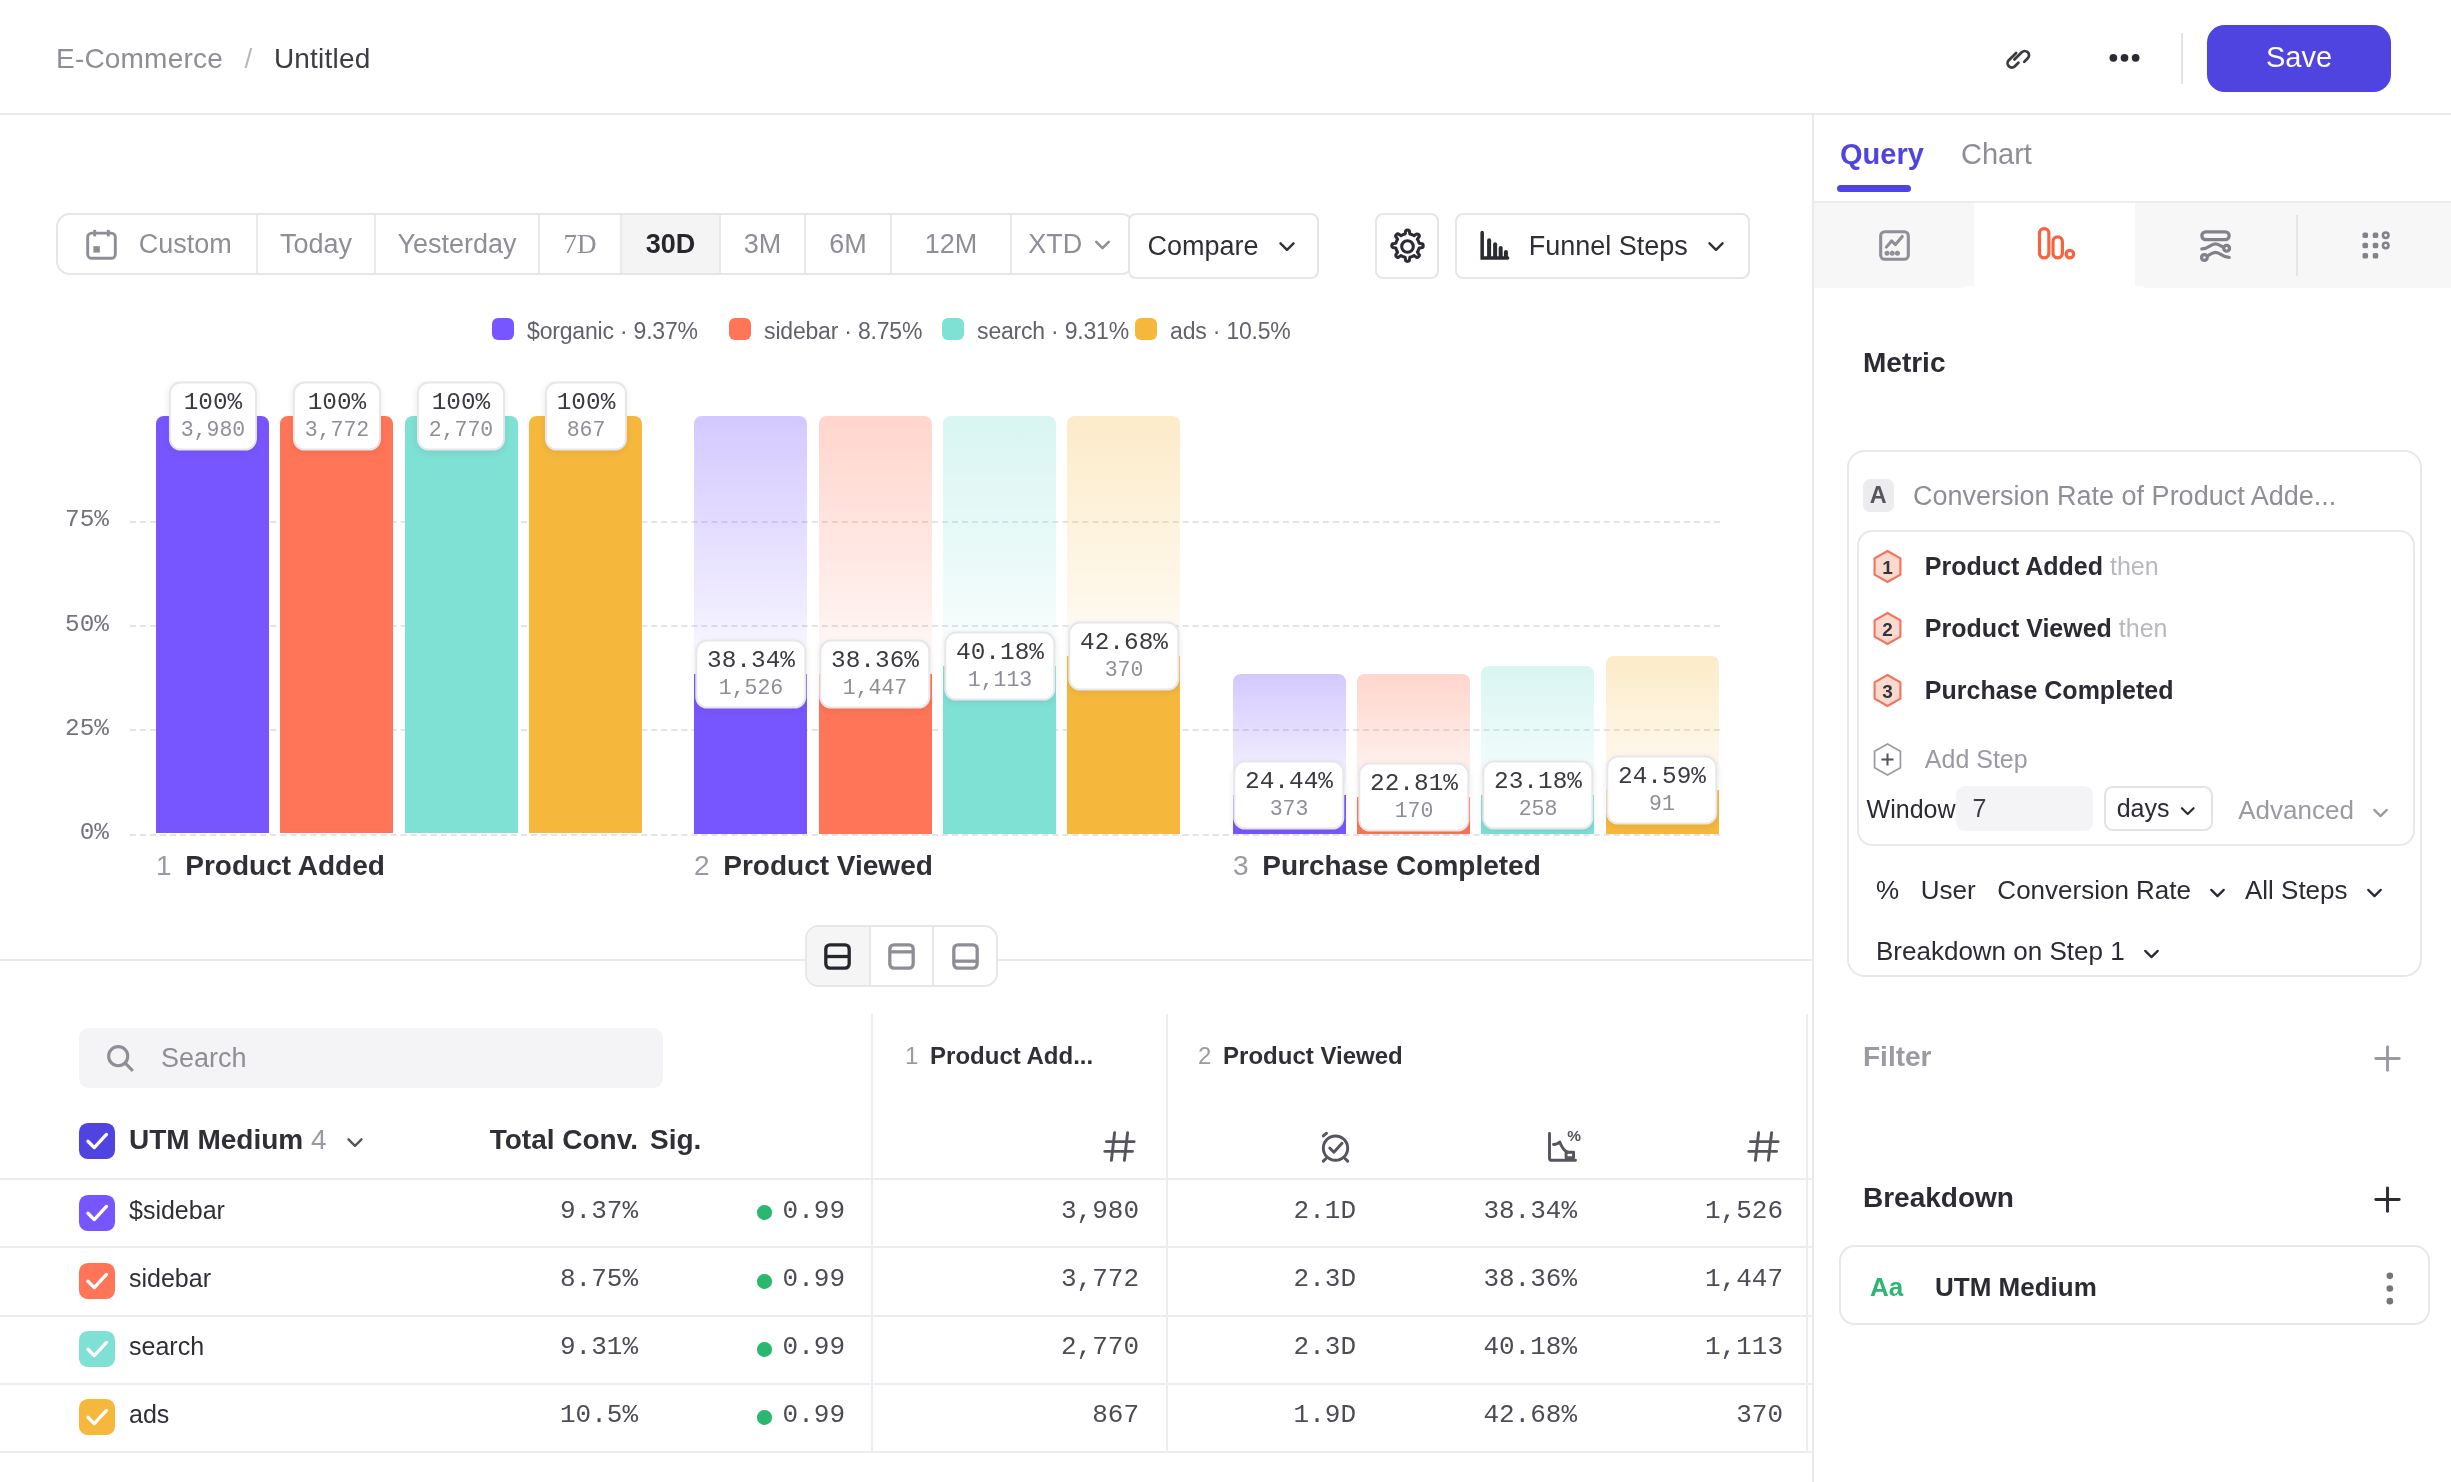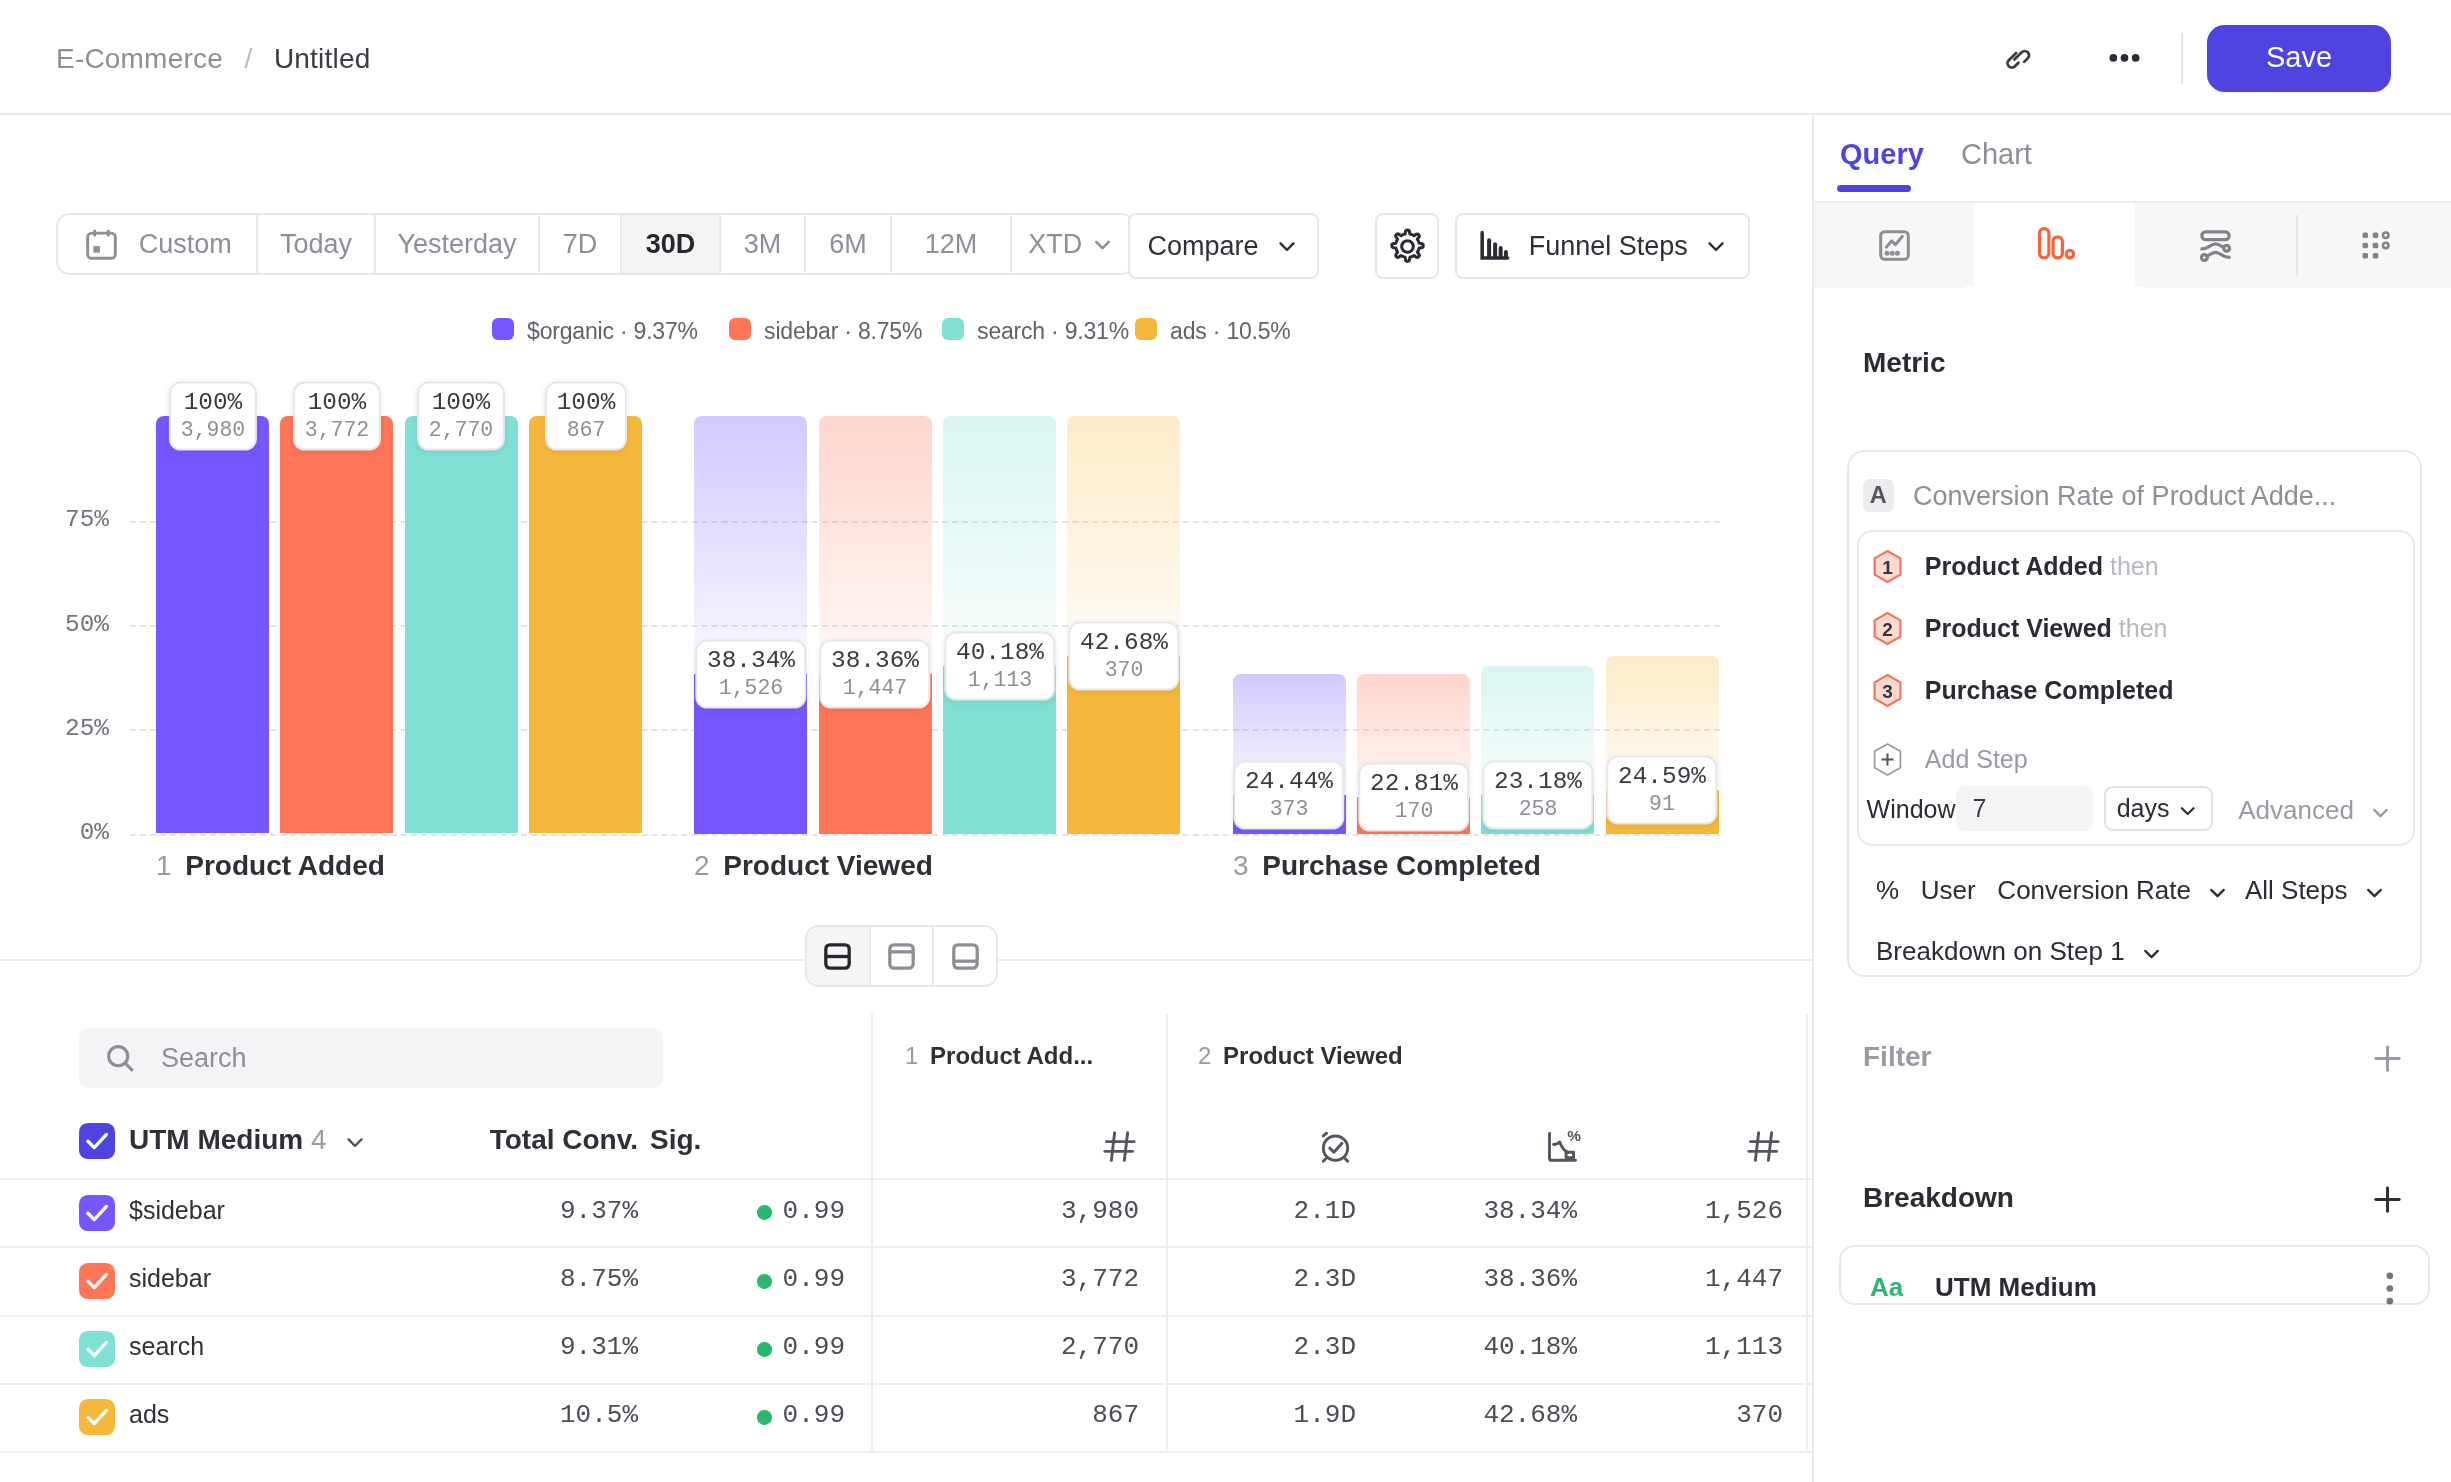--- a/index.html
+++ b/index.html
@@ -93,21 +93,21 @@
   <div class="seg" style="left:56px; width:1079px;">
     <div class="s" style="width:200px;">
       <svg width="39" height="39" viewBox="0 0 24 24" fill="none" stroke="#8e8e96" stroke-width="1.8" style="margin-right:17.6px">
         <rect x="3.5" y="5" width="17" height="15.5" rx="2.5"></rect>
         <line x1="7.8" y1="3" x2="7.8" y2="7"></line>
           <line x1="16.2" y1="3" x2="16.2" y2="7"></line>
         <rect x="7" y="13" width="4" height="4" fill="#8e8e96" stroke="none"></rect>
       </svg>Custom</div>
     <div class="s" style="width:118px;">Today</div>
     <div class="s" style="width:164px;">Yesterday</div>
-    <div class="s" style="width:82px;">7D</div>
+    <div class="s" style="width:82px;font-family:Liberation Serif, serif;">7D</div>
     <div class="s" style="width:99px; background:#f4f4f5; color:#26262d; font-weight:700;">30D</div>
     <div class="s" style="width:85px;">3M</div>
     <div class="s" style="width:86px;">6M</div>
     <div class="s" style="width:120px;">12M</div>
     <div class="s" style="width:119px;">XTD&nbsp;<svg class="chev" width="25" height="25" viewBox="0 0 24 24" fill="none" stroke="#8e8e96" stroke-width="2.4" stroke-linecap="round" stroke-linejoin="round">
           <path d="M6 9.5 L12 15.5 L18 9.5"></path>
         </svg></div>
   </div>
 
   <div class="btn" style="left:1128px; width:191px;">Compare&nbsp;&nbsp;<svg class="chev" width="26" height="26" viewBox="0 0 24 24" fill="none" stroke="#2f2f36" stroke-width="2.2" stroke-linecap="round" stroke-linejoin="round">
@@ -449,21 +449,21 @@
         <line x1="12" y1="4" x2="12" y2="20"></line>
         <line x1="4" y1="12" x2="20" y2="12"></line>
       </svg>
 
     <div class="metricTitle" style="top:1067px;">Breakdown</div>
     <svg class="abs" style="left:556px;top:1067px" width="35" height="35" viewBox="0 0 24 24" fill="none" stroke="#2b2b33" stroke-width="2" stroke-linecap="round">
         <line x1="12" y1="4" x2="12" y2="20"></line>
         <line x1="4" y1="12" x2="20" y2="12"></line>
       </svg>
 
-    <div style="position:absolute;left:25px;top:1130px;width:591px;height:60px;border:2px solid #e8e8ec;border-radius:15.6px;background:#fff;">
+    <div style="position:absolute;left:25px;top:1130px;width:591px;height:80px;border:2px solid #e8e8ec;border-radius:15.6px;background:#fff;">
       <div style="position:absolute;left:29px;top:25px;font-size:26px;font-weight:700;color:#2bb673;">Aa</div>
       <div style="position:absolute;left:94px;top:25px;font-size:26px;font-weight:700;color:#2b2b33;">UTM Medium</div>
       <svg style="position:absolute;right:31px;top:21.5px;" width="13.7" height="39" viewBox="0 0 14 40">
           <circle cx="7" cy="7" r="3.4" fill="#75757c"></circle>
           <circle cx="7" cy="20" r="3.4" fill="#75757c"></circle>
           <circle cx="7" cy="33" r="3.4" fill="#75757c"></circle>
         </svg>
     </div>
   </div>
 

